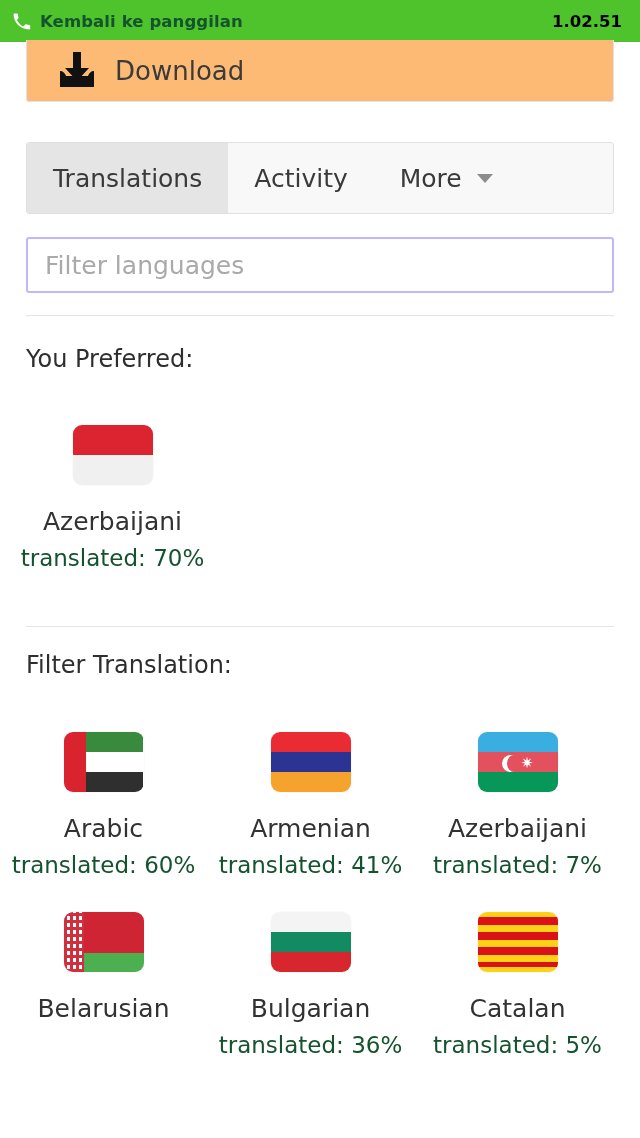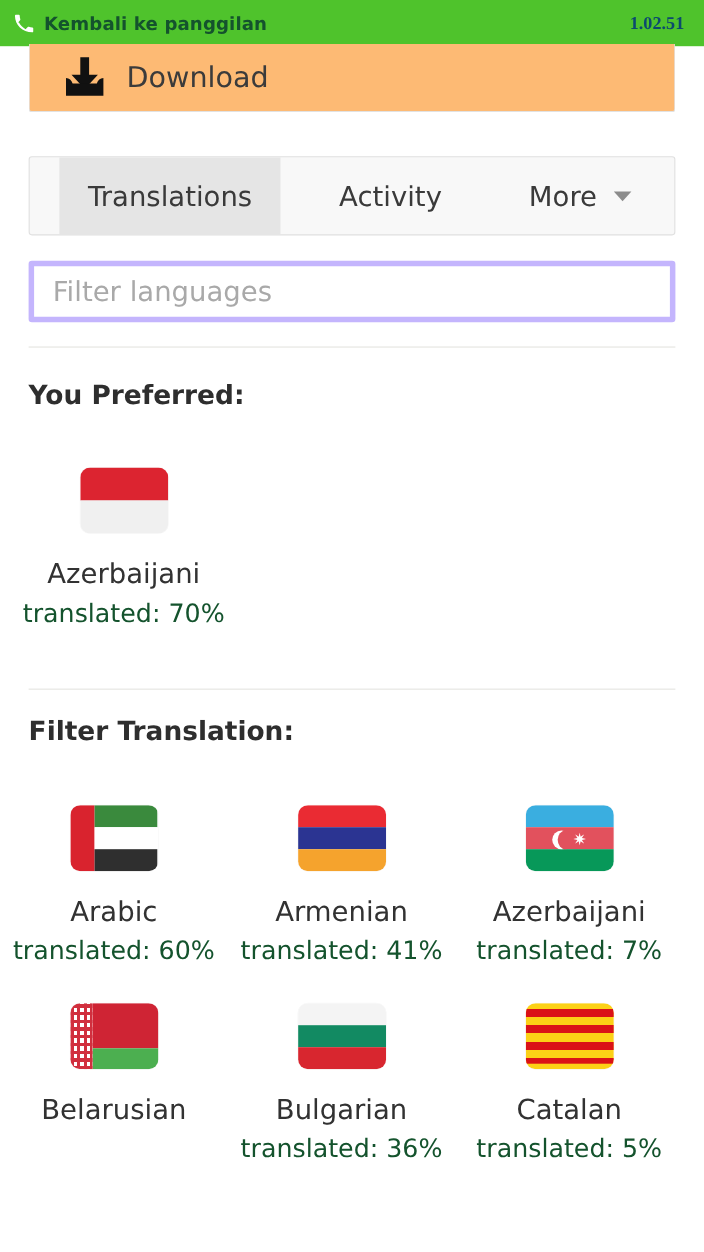--- a/index.html
+++ b/index.html
@@ -20,21 +20,21 @@
     color: #ffffff;
   }
   .callbar-left { display: flex; align-items: center; gap: 9px; flex: 1; }
   .phone-icon { width: 19px; height: 19px; display: block; }
   .callbar-label {
     font-size: 16.5px; font-weight: bold;
     letter-spacing: 0.1px; color: #14532d;
     font-family: "DejaVu Sans", sans-serif;
   }
   .callbar-timer {
-    font-size: 16.5px; font-weight: bold; color: #0c4a6e; font-family: Liberation Serif, serif;
+    font-size: 16.5px; font-weight: bold; color: #000000;
   }
 
   
   .download-card {
     position: absolute; left: 26px; top: 40px;
     width: 588px; height: 62px;
     background: #fdba74;
     border: 1px solid #e2e2e2;
     border-top: none;
     border-radius: 0 0 3px 3px;
@@ -53,37 +53,36 @@
     border: 1px solid #e0e0e0;
     border-radius: 3px;
     display: flex; align-items: stretch;
     overflow: hidden;
   }
   .tab {
     display: flex; align-items: center; justify-content: flex-end;
     font-size: 25px; color: #3a3a3a;
     padding: 0 26px; cursor: pointer;
     background: transparent;
-    margin-left: 27px;
   }
   .tab.active { background: #e5e5e5; }
   .tab-more { gap: 15px; }
   .caret {
     width: 0; height: 0;
     border-left: 8px solid transparent;
     border-right: 8px solid transparent;
     border-top: 9px solid #8c8c8c;
     display: block;
   }
 
   
   .filter-box {
     position: absolute; left: 26px; top: 237px;
     width: 588px; height: 56px;
-    border: 5px solid #c4b5fd;
+    border: 2px solid #c4b5fd;
     border-radius: 3px;
     background: #ffffff;
     display: flex; align-items: center;
     padding-left: 17px;
   }
   .filter-box input {
     border: none; outline: none; width: 100%;
     font-size: 25px; color: #444;
     font-family: "DejaVu Sans", sans-serif;
     background: transparent;
@@ -93,21 +92,21 @@
   
   .divider {
     position: absolute; left: 26px;
     width: 588px; height: 1px;
     background: #e4e4e0;
   }
 
   
   .section-title {
     position: absolute; left: 26px;
-    font-size: 24px; font-weight: bold; color: #2e2e2e;
+    font-size: 24px; font-weight: normal; color: #2e2e2e;
     white-space: nowrap;
   }
 
   
   .lang-grid { position: absolute; left: 0; width: 640px; display: flex; }
   .lang-cell {
     width: 207px;
     display: flex; flex-direction: column;
     align-items: center;
     cursor: pointer;

